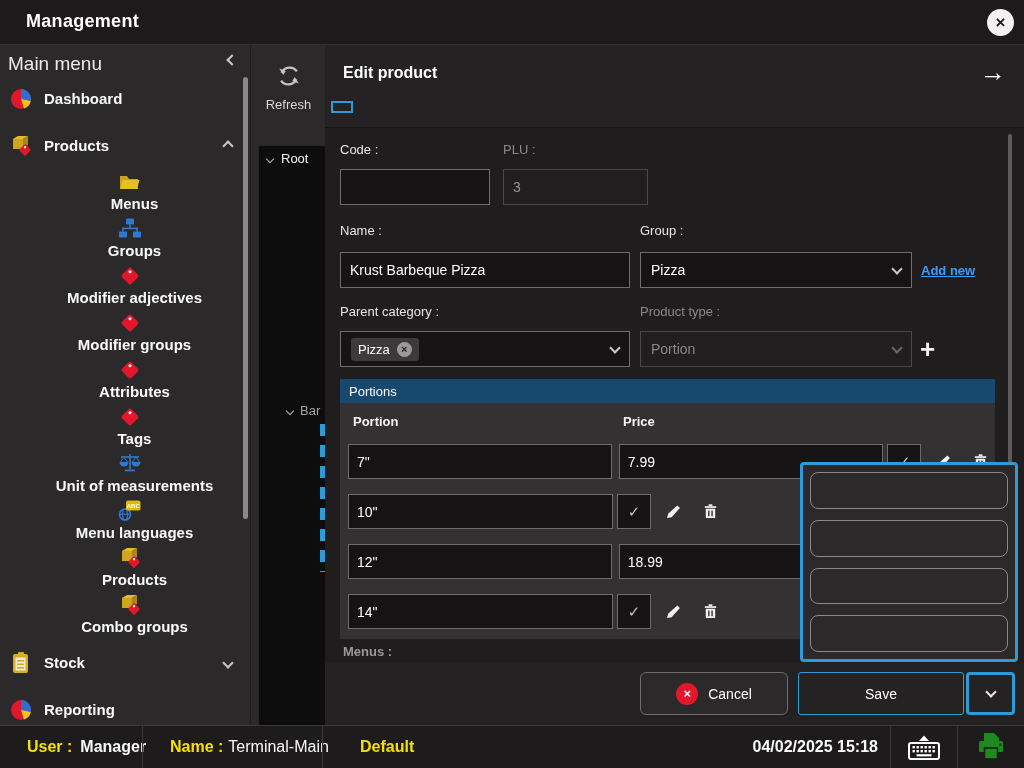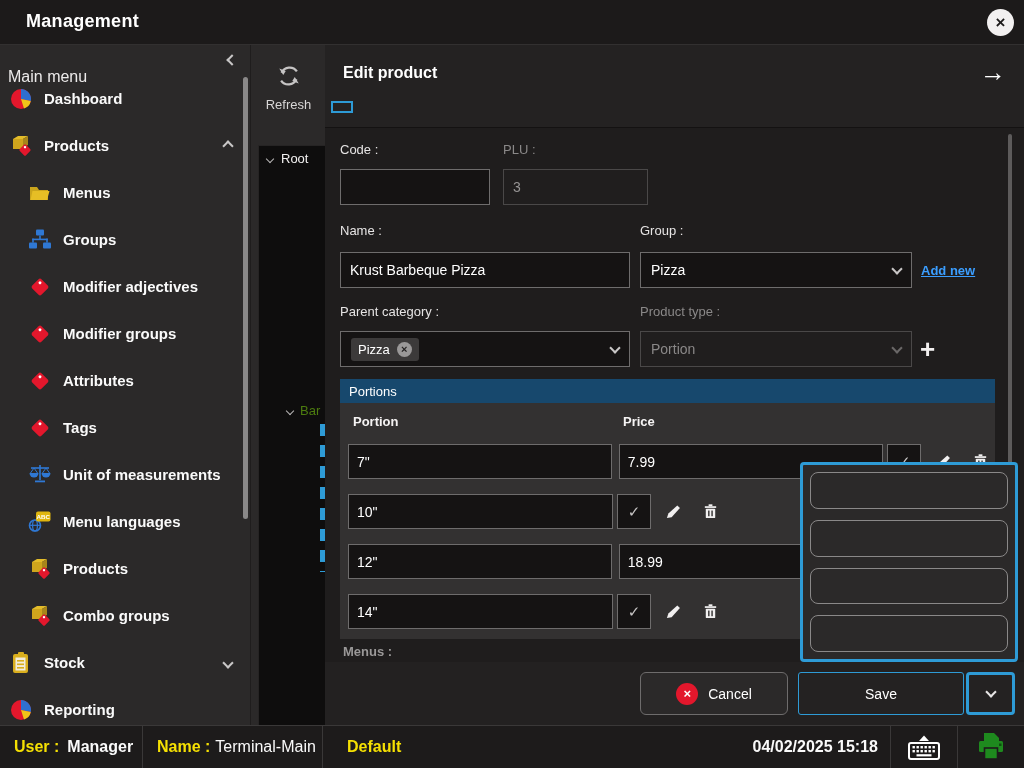--- a/index.html
+++ b/index.html
@@ -15,26 +15,26 @@
   
   .chev { display:inline-block; width:8px; height:8px; border-right:2px solid #c9c7c7; border-bottom:2px solid #c9c7c7; }
   .chev-down  { transform:rotate(45deg); }
   .chev-up    { transform:rotate(-135deg); }
   .chev-left  { transform:rotate(135deg); }
   .chev-sm { width:6px; height:6px; border-width:0 1.5px 1.5px 0; border-style:solid; border-color:#9a9898; }
 
   
   .sidebar { position:absolute; left:0; top:45px; width:250px; height:680px; background:#2b2929; overflow:hidden; }
   .sidebar-header { position:absolute; left:0; top:0; width:250px; height:32px; }
-  .sidebar-header-label { position:absolute; left:8px; top:23px; color:#eceaea; font-size:16px; }
+  .sidebar-header-label { position:absolute; left:8px; top:8px; color:#eceaea; font-size:19px; }
   .sidebar-collapse { position:absolute; right:14px; top:11px; }
   .sidebar-scrollbar { position:absolute; right:2px; top:32px; width:5px; height:442px; background:#8a8888; border-radius:3px; }
   .menu-list { position:absolute; left:0; top:30px; width:244px; }
   .menu-item { position:relative; height:47px; display:flex; align-items:center; padding-left:8px; cursor:pointer; }
-  .menu-item.lvl-1 { padding-left:27px; }
+  .menu-item.lvl-1 { padding-left:15px;flex-direction:column; }
   .menu-item .mi-label { color:#fafafa; font-size:15px; font-weight:bold; margin-left:10px; white-space:nowrap; }
   .menu-item .row-chev { position:absolute; right:12px; }
   .icon { width:26px; height:26px; display:inline-flex; align-items:center; justify-content:center; flex:none; }
   .icon svg { display:none; width:24px; height:24px; }
   .icon.ic-pie      svg.svg-pie,
   .icon.ic-boxtag   svg.svg-boxtag,
   .icon.ic-folder   svg.svg-folder,
   .icon.ic-hier     svg.svg-hier,
   .icon.ic-tag      svg.svg-tag,
   .icon.ic-scales   svg.svg-scales,
@@ -46,21 +46,21 @@
   .refresh-btn { position:absolute; left:0; top:18px; width:75px; text-align:center; cursor:pointer; }
   .refresh-btn .rf-label { display:block; color:#d8d6d6; font-size:13px; margin-top:4px; }
   .tree-panel { position:absolute; left:7px; top:100px; width:68px; height:628px; background:#0e0d0d; border:1px solid #262424; overflow:hidden; }
   .tree-root-row { position:absolute; left:0; top:5px; display:flex; align-items:center; }
   .tree-root-row .chev-sm { margin-left:8px; margin-right:8px; border-color:#b8b6b6; }
   .tree-root-label { color:#f2f0f0; font-size:13px; }
   .tree-list { position:absolute; left:45px; top:23px; width:120px; }
   .tree-item { height:21px; color:#dddcdc; font-size:13px; white-space:nowrap; line-height:21px; cursor:pointer; }
   .tree-bar-row { position:absolute; left:0; top:254px; display:flex; align-items:center; height:21px; }
   .tree-bar-row .chev-sm { margin-left:28px; margin-right:7px; border-color:#b8b6b6; }
-  .tree-bar-label { color:#4d7c0f; font-size:13px; line-height:21px; }
+  .tree-bar-label { color:#a3a3a3; font-size:13px; line-height:21px; }
   .tree-sub-marks { position:absolute; left:61px; top:278px; width:5px; height:148px;
     background:repeating-linear-gradient(#2e9bd6 0 12px, transparent 12px 21px); }
 
   
   .editor { position:absolute; left:325px; top:45px; width:699px; height:680px; background:#242222; }
   .editor-title { position:absolute; left:18px; top:19px; color:#fff; font-size:16px; font-weight:bold; }
   .editor-forward { position:absolute; right:18px; top:12px; color:#fff; font-size:26px; font-weight:bold; cursor:pointer; }
   .tabs { position:absolute; left:0; top:56px; width:699px; height:26px; }
   .tab { position:absolute; top:0; color:#f2f0f0; font-size:13px; padding:4px 9px; cursor:pointer; white-space:nowrap; }
   .tab.tab-active-true { color:#2e9bd6; border:2px solid #2e9bd6; font-weight:bold; }
@@ -105,21 +105,21 @@
   .btn-save { position:absolute; left:473px; top:10px; width:166px; height:43px; background:#242222; border:1px solid #2e9bd6; border-radius:3px; color:#fff; font-size:14px; display:flex; align-items:center; justify-content:center; cursor:pointer; }
   .btn-caret { position:absolute; left:641px; top:10px; width:49px; height:43px; background:#242222; border:3px solid #2e9bd6; border-radius:4px; display:flex; align-items:center; justify-content:center; cursor:pointer; }
   .btn-caret .chev-down { border-color:#e8e6e6; margin-top:-3px; }
 
   
   .save-menu { position:absolute; left:800px; top:462px; width:218px; height:200px; background:#2b2929; border:3px solid #2e9bd6; border-radius:4px; padding:7px; display:flex; flex-direction:column; gap:11px; z-index:50; }
   .save-menu-item { height:40px; border:1px solid #8a8888; border-radius:8px; background:#2b2929; color:#eceaea; font-size:13px; display:flex; align-items:center; justify-content:center; cursor:pointer; white-space:nowrap; }
 
   
   .statusbar { position:absolute; left:0; top:725px; width:1024px; height:43px; background:#1d1b1b; border-top:1px solid #3a3838; display:flex; align-items:center; }
-  .sb-sec { display:flex; align-items:center; height:100%; padding:0 14px; }
+  .sb-sec { display:flex; align-items:center; height:100%; padding:0 27px; }
   .sb-div { width:1px; height:100%; background:#3a3838; }
   .sb-yellow { color:#f5e003; font-size:16px; font-weight:bold; white-space:nowrap; }
   .sb-white { color:#fafafa; font-size:16px; font-weight:bold; margin-left:8px; white-space:nowrap; }
   .sb-white.reg { font-weight:normal; margin-left:5px; }
   .sb-spacer { flex:1; }
   .sb-time { color:#fafafa; font-size:16px; font-weight:bold; padding:0 12px; }
   .sb-iconbtn { width:66px; height:100%; display:flex; align-items:center; justify-content:center; cursor:pointer; }
 </style>
 </head>
 <body>

